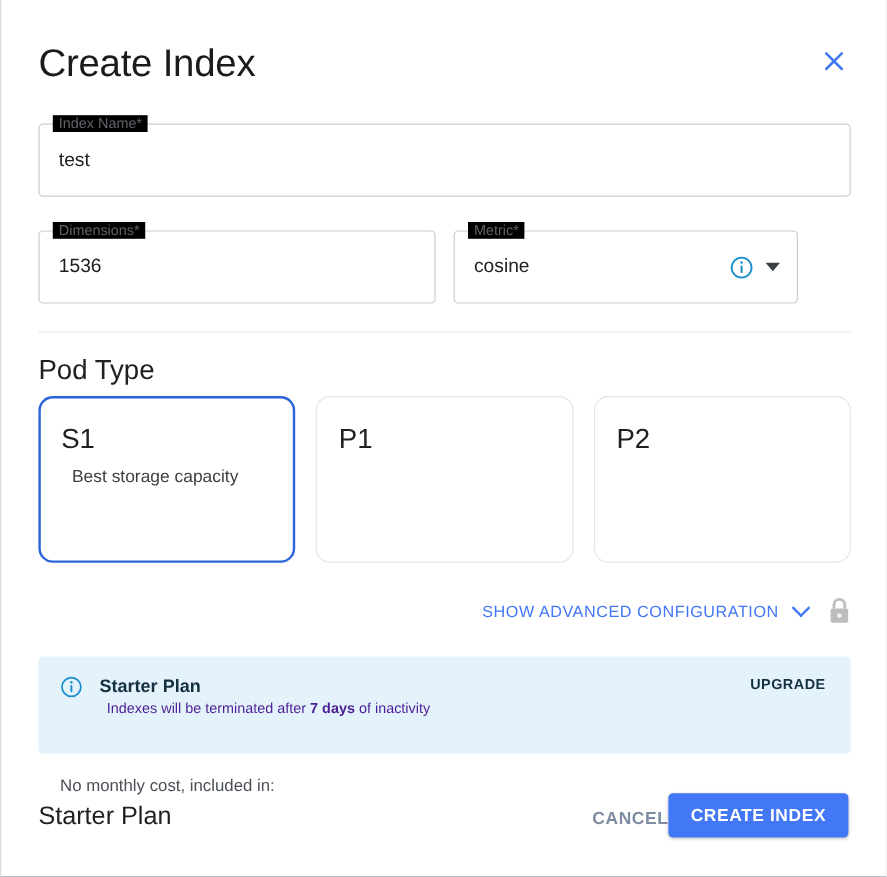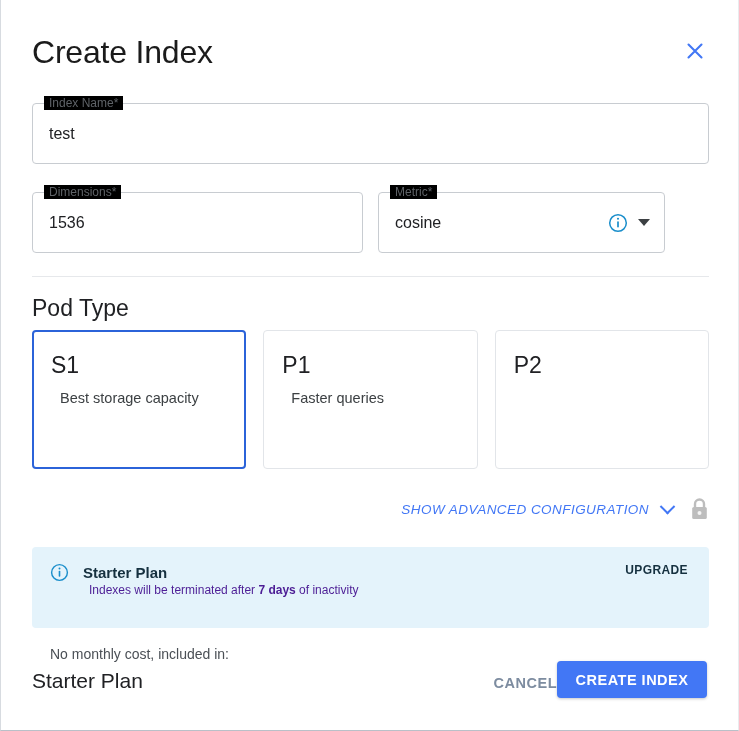--- a/index.html
+++ b/index.html
@@ -127,21 +127,21 @@
     left: 31px;
     top: 330px;
     width: 677px;
     height: 139px;
     display: flex;
     gap: 17px;
   }
   .pod-card {
     flex: 1 1 0;
     border: 1px solid #e2e5e9;
-    border-radius: 4px;
+    border-radius: 12px;
     background: #fff;
     padding: 20px 18px 0 18px;
     cursor: pointer;
   }
   .pod-card.selected {
     border: 2px solid #2b63d9;
     padding: 19px 17px 0 17px;
   }
   .pod-name {
     font-size: 23px;
@@ -172,21 +172,20 @@
     align-items: center;
     gap: 13px;
     color: #4277f5;
     font-size: 13.5px;
     font-weight: 500;
     letter-spacing: 0.45px;
     cursor: pointer;
     background: none;
     border: none;
     font-family: "Liberation Sans", sans-serif;
-    font-style: italic;
   }
   .chev {
     width: 11px; height: 11px;
     border-right: 2px solid #4277f5;
     border-bottom: 2px solid #4277f5;
     transform: rotate(45deg) translate(-2px,-2px);
   }
   .lock-icon { display: block; }
 
   
@@ -321,21 +320,20 @@
 
   <div class="section-title">Pod Type</div>
 
   <div class="pods">
     <div class="pod-card selected">
       <div class="pod-name">S1</div>
       <div class="pod-desc">Best storage capacity</div>
     </div>
     <div class="pod-card">
       <div class="pod-name">P1</div>
-      <div class="pod-desc">Faster queries</div>
     </div>
     <div class="pod-card">
       <div class="pod-name">P2</div>
     </div>
   </div>
 
   <div class="adv-row">
     <button class="adv-link">
       <span>SHOW ADVANCED CONFIGURATION</span>
       <span class="chev"></span>

